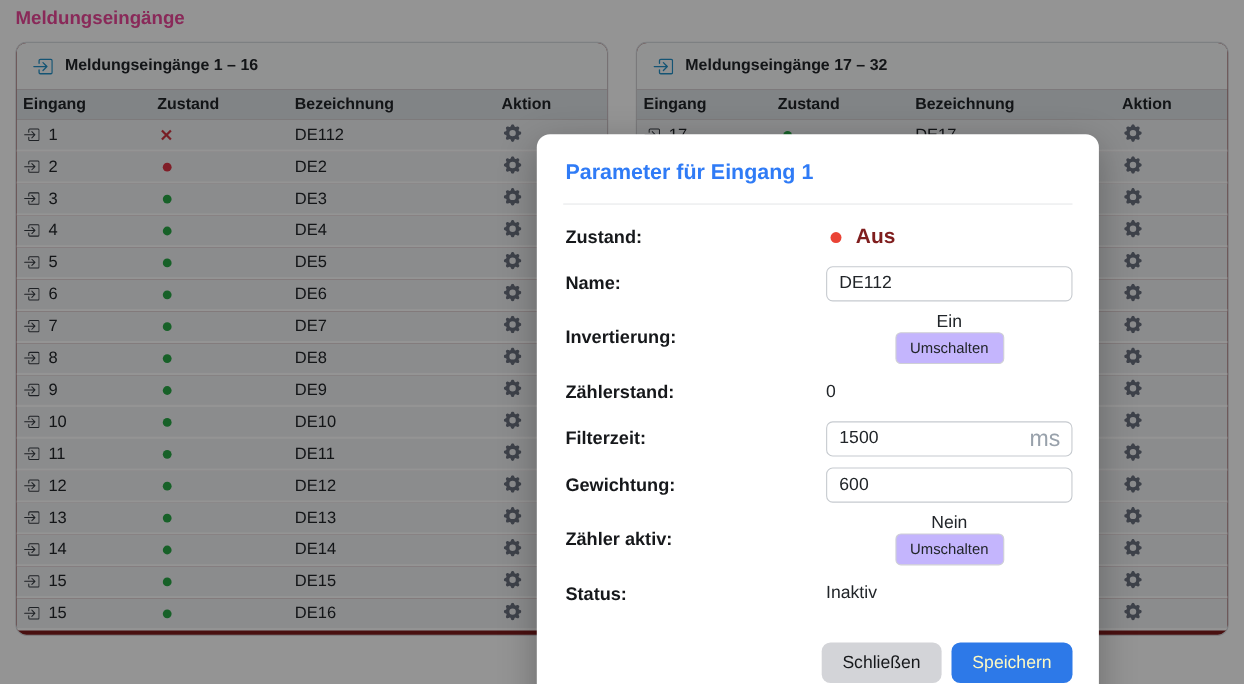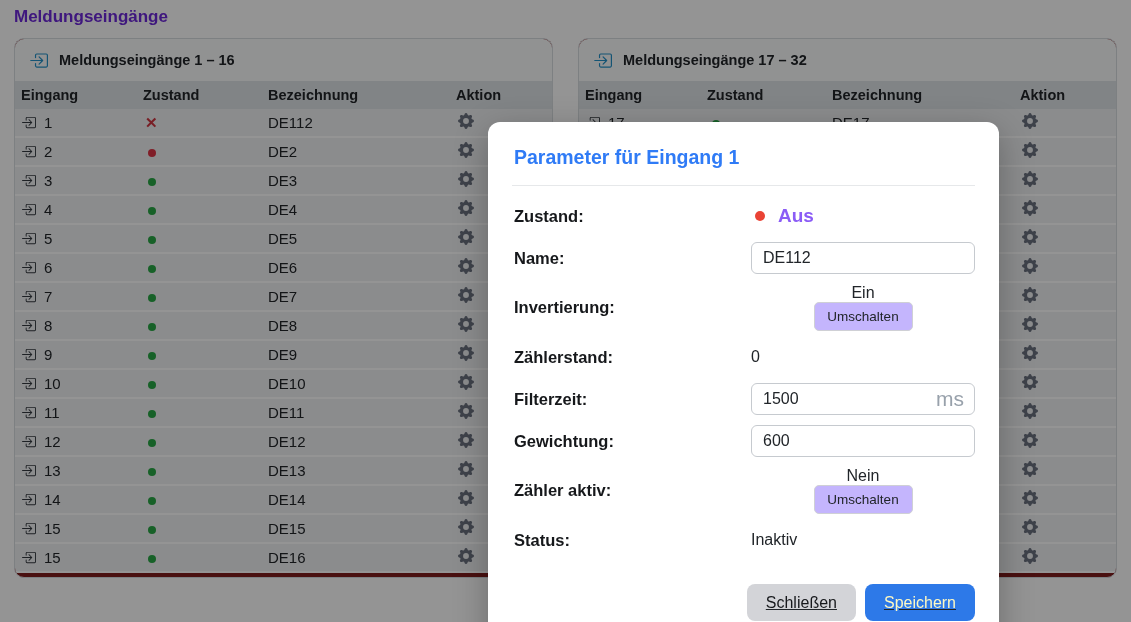--- a/index.html
+++ b/index.html
@@ -5,21 +5,21 @@
   * { box-sizing: border-box; margin: 0; padding: 0; }
   html,body { width: 1131px; height: 622px; overflow: hidden; }
   body {
     position: relative;
     background: #ffffff;
     font-family: "Liberation Sans", sans-serif;
     color: #212529;
   }
   .page-title {
     position: absolute; left: 14px; top: 7px;
-    font-size: 17px; font-weight: bold; color: #6d28d9;
+    font-size: 17px; font-weight: bold; color: #ec4899;
   }
   
   .card {
     position: absolute; top: 38px; width: 539px; height: 540px;
     background: #7f1d1d; border: 1px solid #d8dce1; border-radius: 10px;
     overflow: hidden;
   }
   .card.left { left: 14px; }
   .card.right { left: 578px; }
   .card-header {
@@ -68,39 +68,39 @@
   .modal hr { border: none; border-top: 1px solid #e6e8ea; }
   .frow {
     display: grid; grid-template-columns: 239px 1fr;
     align-items: center; min-height: 32px; margin-top: 10px;
   }
   .frow.first { margin-top: 14px; }
   .flabel { font-size: 16.5px; font-weight: bold; color: #16181b; padding-left: 2px; }
   .fvalue { font-size: 16px; color: #212529; }
   .fvalue.zustand { display: flex; align-items: center; gap: 13px; }
   .zdot { width: 10px; height: 10px; border-radius: 50%; background: #ea4335; margin-left: 4px; }
-  .zaus { font-size: 19px; font-weight: bold; color: #8b5cf6; }
+  .zaus { font-size: 19px; font-weight: bold; color: #7f1d1d; }
   .fvalue.split { display: flex; align-items: center; justify-content: space-between; flex-direction: column; }
   .tinput {
     width: 100%; height: 32px; border: 1px solid #c6cacf; border-radius: 6px;
     padding: 2px 11px; font-size: 16px; font-family: "Liberation Sans", sans-serif;
     color: #212529; background: #fff; outline: none;
   }
   .input-wrap { position: relative; display: block; }
   .input-wrap .unit {
     position: absolute; right: 11px; top: 50%; transform: translateY(-50%);
     color: #98a1ab; font-size: 21px; pointer-events: none;
   }
   .toggle-btn {
     height: 29px; padding: 0 12px; min-width: 99px;
     background: #c4b5fd; border: 1px solid #cfd0d5; border-radius: 5px;
     font-size: 13.5px; font-family: "Liberation Sans", sans-serif; color: #212529;
     cursor: pointer;
   }
-  .modal-footer { display: flex; justify-content: flex-end; gap: 9px; margin-top: 28px; text-decoration: underline; }
+  .modal-footer { display: flex; justify-content: flex-end; gap: 9px; margin-top: 28px; }
   .btn {
     height: 37px; border: none; border-radius: 8px; padding: 0 19px;
     font-size: 16px; font-family: "Liberation Sans", sans-serif; cursor: pointer;
   }
   .btn.close-btn { background: #d3d4d8; color: #16181b; }
   .btn.save-btn  { background: #2d79e8; color: #fef9c3; }
 </style>
 </head>
 <body>
 

